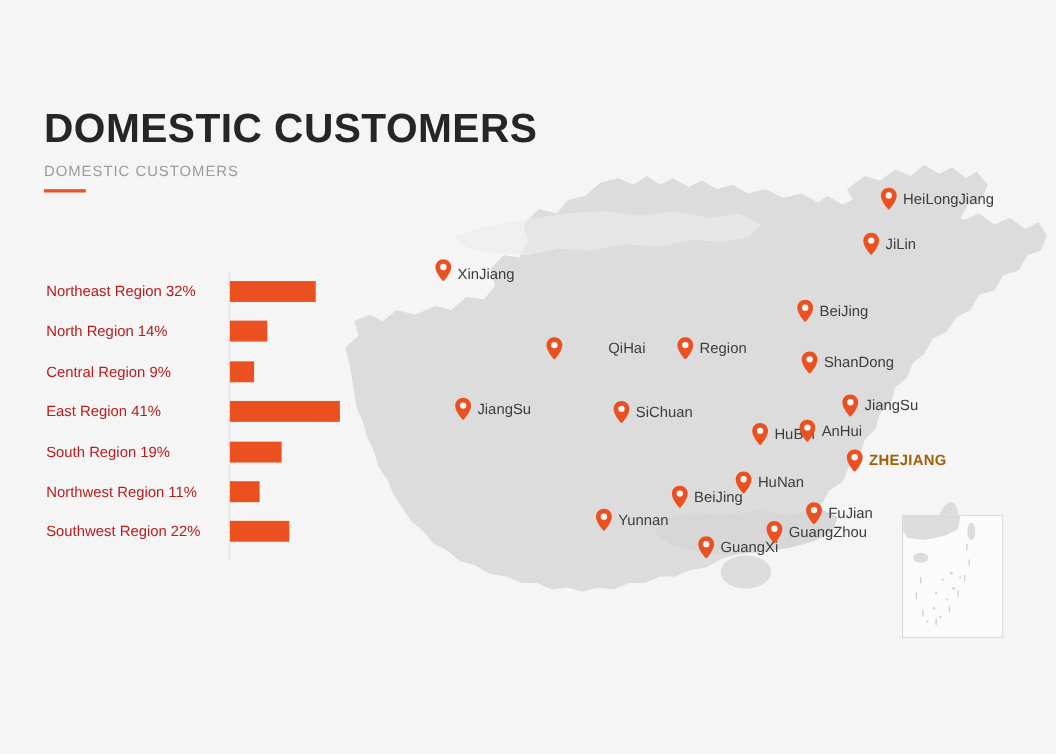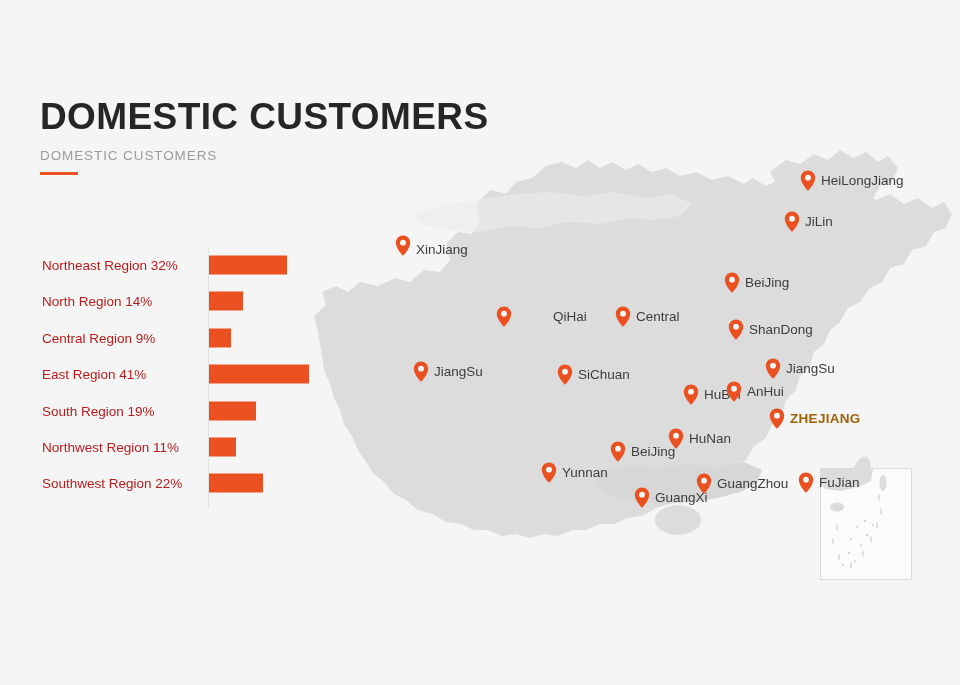--- a/index.html
+++ b/index.html
@@ -210,21 +210,21 @@
           <path d="M8 0.6C4.0 0.6 0.8 3.8 0.8 7.8c0 5.3 6.3 12.2 6.6 12.5.3.3.9.3 1.2 0 .3-.3 6.6-7.2 6.6-12.5C15.2 3.8 12.0 0.6 8 0.6z" fill="#ea5020"></path>
           <circle cx="8" cy="7.7" r="2.9" fill="#f7f7f7"></circle>
         </svg>
         <span class="mk-label">QiHai</span>
       </div>
       <div class="mk" style="left: 615px; top: 306px;">
         <svg class="pin" viewBox="0 0 16 21">
           <path d="M8 0.6C4.0 0.6 0.8 3.8 0.8 7.8c0 5.3 6.3 12.2 6.6 12.5.3.3.9.3 1.2 0 .3-.3 6.6-7.2 6.6-12.5C15.2 3.8 12.0 0.6 8 0.6z" fill="#ea5020"></path>
           <circle cx="8" cy="7.7" r="2.9" fill="#f7f7f7"></circle>
         </svg>
-        <span class="mk-label">Central</span>
+        <span class="mk-label">Region</span>
       </div>
       <div class="mk" style="left: 728px; top: 319px;">
         <svg class="pin" viewBox="0 0 16 21">
           <path d="M8 0.6C4.0 0.6 0.8 3.8 0.8 7.8c0 5.3 6.3 12.2 6.6 12.5.3.3.9.3 1.2 0 .3-.3 6.6-7.2 6.6-12.5C15.2 3.8 12.0 0.6 8 0.6z" fill="#ea5020"></path>
           <circle cx="8" cy="7.7" r="2.9" fill="#f7f7f7"></circle>
         </svg>
         <span class="mk-label">ShanDong</span>
       </div>
       <div class="mk" style="left: 765px; top: 358px;">
         <svg class="pin" viewBox="0 0 16 21">
@@ -275,21 +275,21 @@
         </svg>
         <span class="mk-label">HuNan</span>
       </div>
       <div class="mk" style="left: 610px; top: 441px;">
         <svg class="pin" viewBox="0 0 16 21">
           <path d="M8 0.6C4.0 0.6 0.8 3.8 0.8 7.8c0 5.3 6.3 12.2 6.6 12.5.3.3.9.3 1.2 0 .3-.3 6.6-7.2 6.6-12.5C15.2 3.8 12.0 0.6 8 0.6z" fill="#ea5020"></path>
           <circle cx="8" cy="7.7" r="2.9" fill="#f7f7f7"></circle>
         </svg>
         <span class="mk-label">BeiJing</span>
       </div>
-      <div class="mk" style="left: 798px; top: 456px; margin-top: 16px;">
+      <div class="mk" style="left: 732px; top: 456px;">
         <svg class="pin" viewBox="0 0 16 21">
           <path d="M8 0.6C4.0 0.6 0.8 3.8 0.8 7.8c0 5.3 6.3 12.2 6.6 12.5.3.3.9.3 1.2 0 .3-.3 6.6-7.2 6.6-12.5C15.2 3.8 12.0 0.6 8 0.6z" fill="#ea5020"></path>
           <circle cx="8" cy="7.7" r="2.9" fill="#f7f7f7"></circle>
         </svg>
         <span class="mk-label">FuJian</span>
       </div>
       <div class="mk" style="left: 541px; top: 462px;">
         <svg class="pin" viewBox="0 0 16 21">
           <path d="M8 0.6C4.0 0.6 0.8 3.8 0.8 7.8c0 5.3 6.3 12.2 6.6 12.5.3.3.9.3 1.2 0 .3-.3 6.6-7.2 6.6-12.5C15.2 3.8 12.0 0.6 8 0.6z" fill="#ea5020"></path>
           <circle cx="8" cy="7.7" r="2.9" fill="#f7f7f7"></circle>

